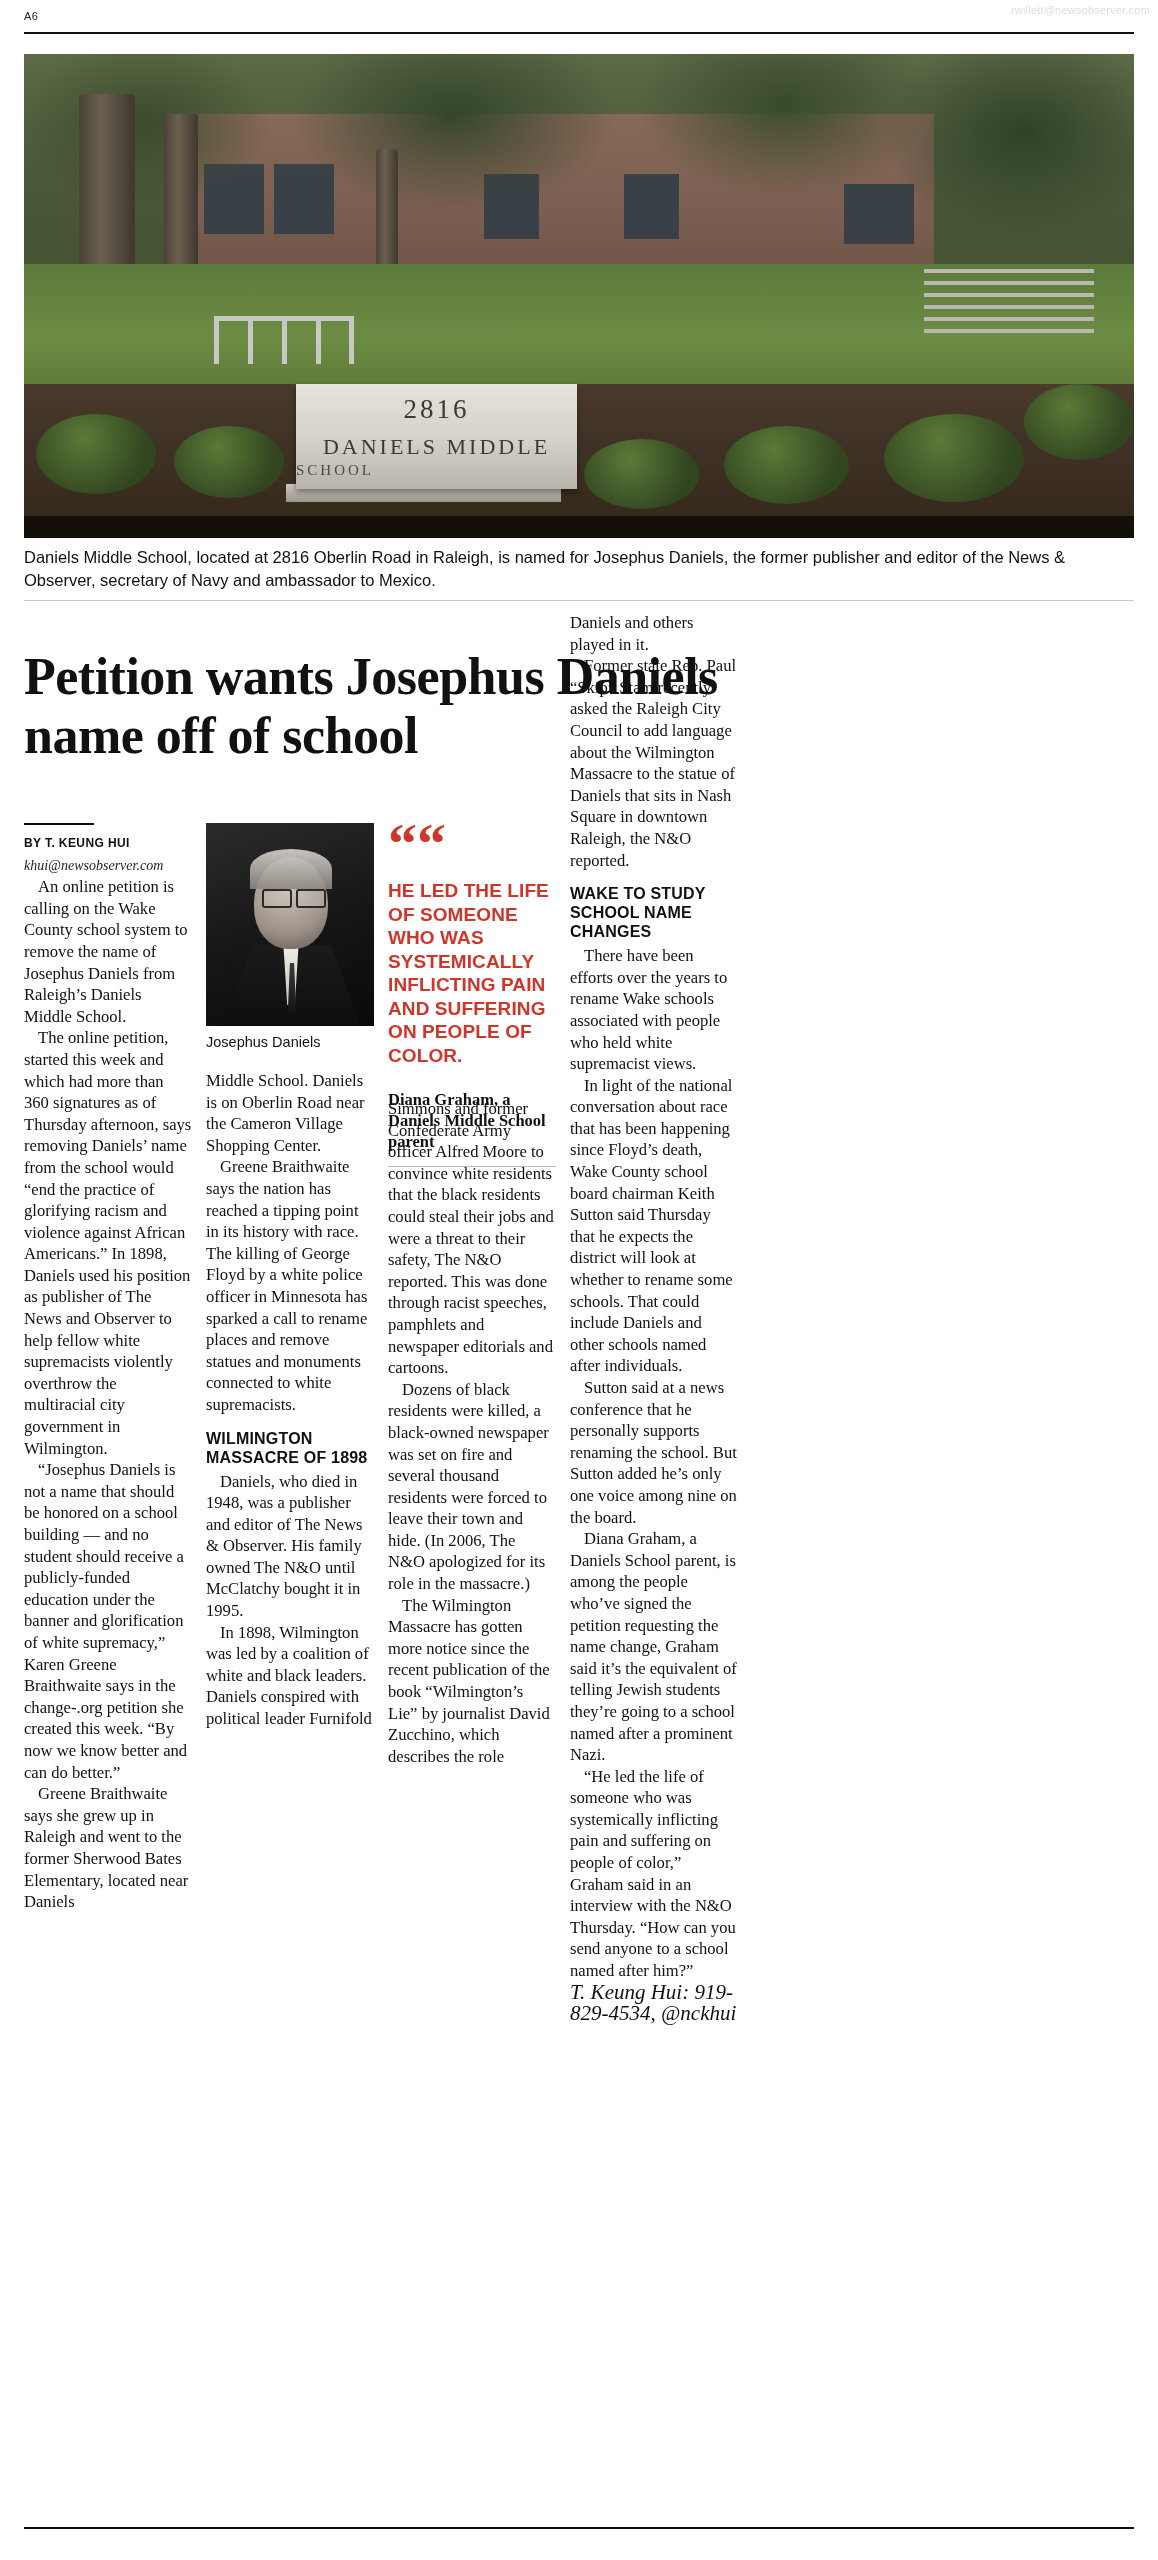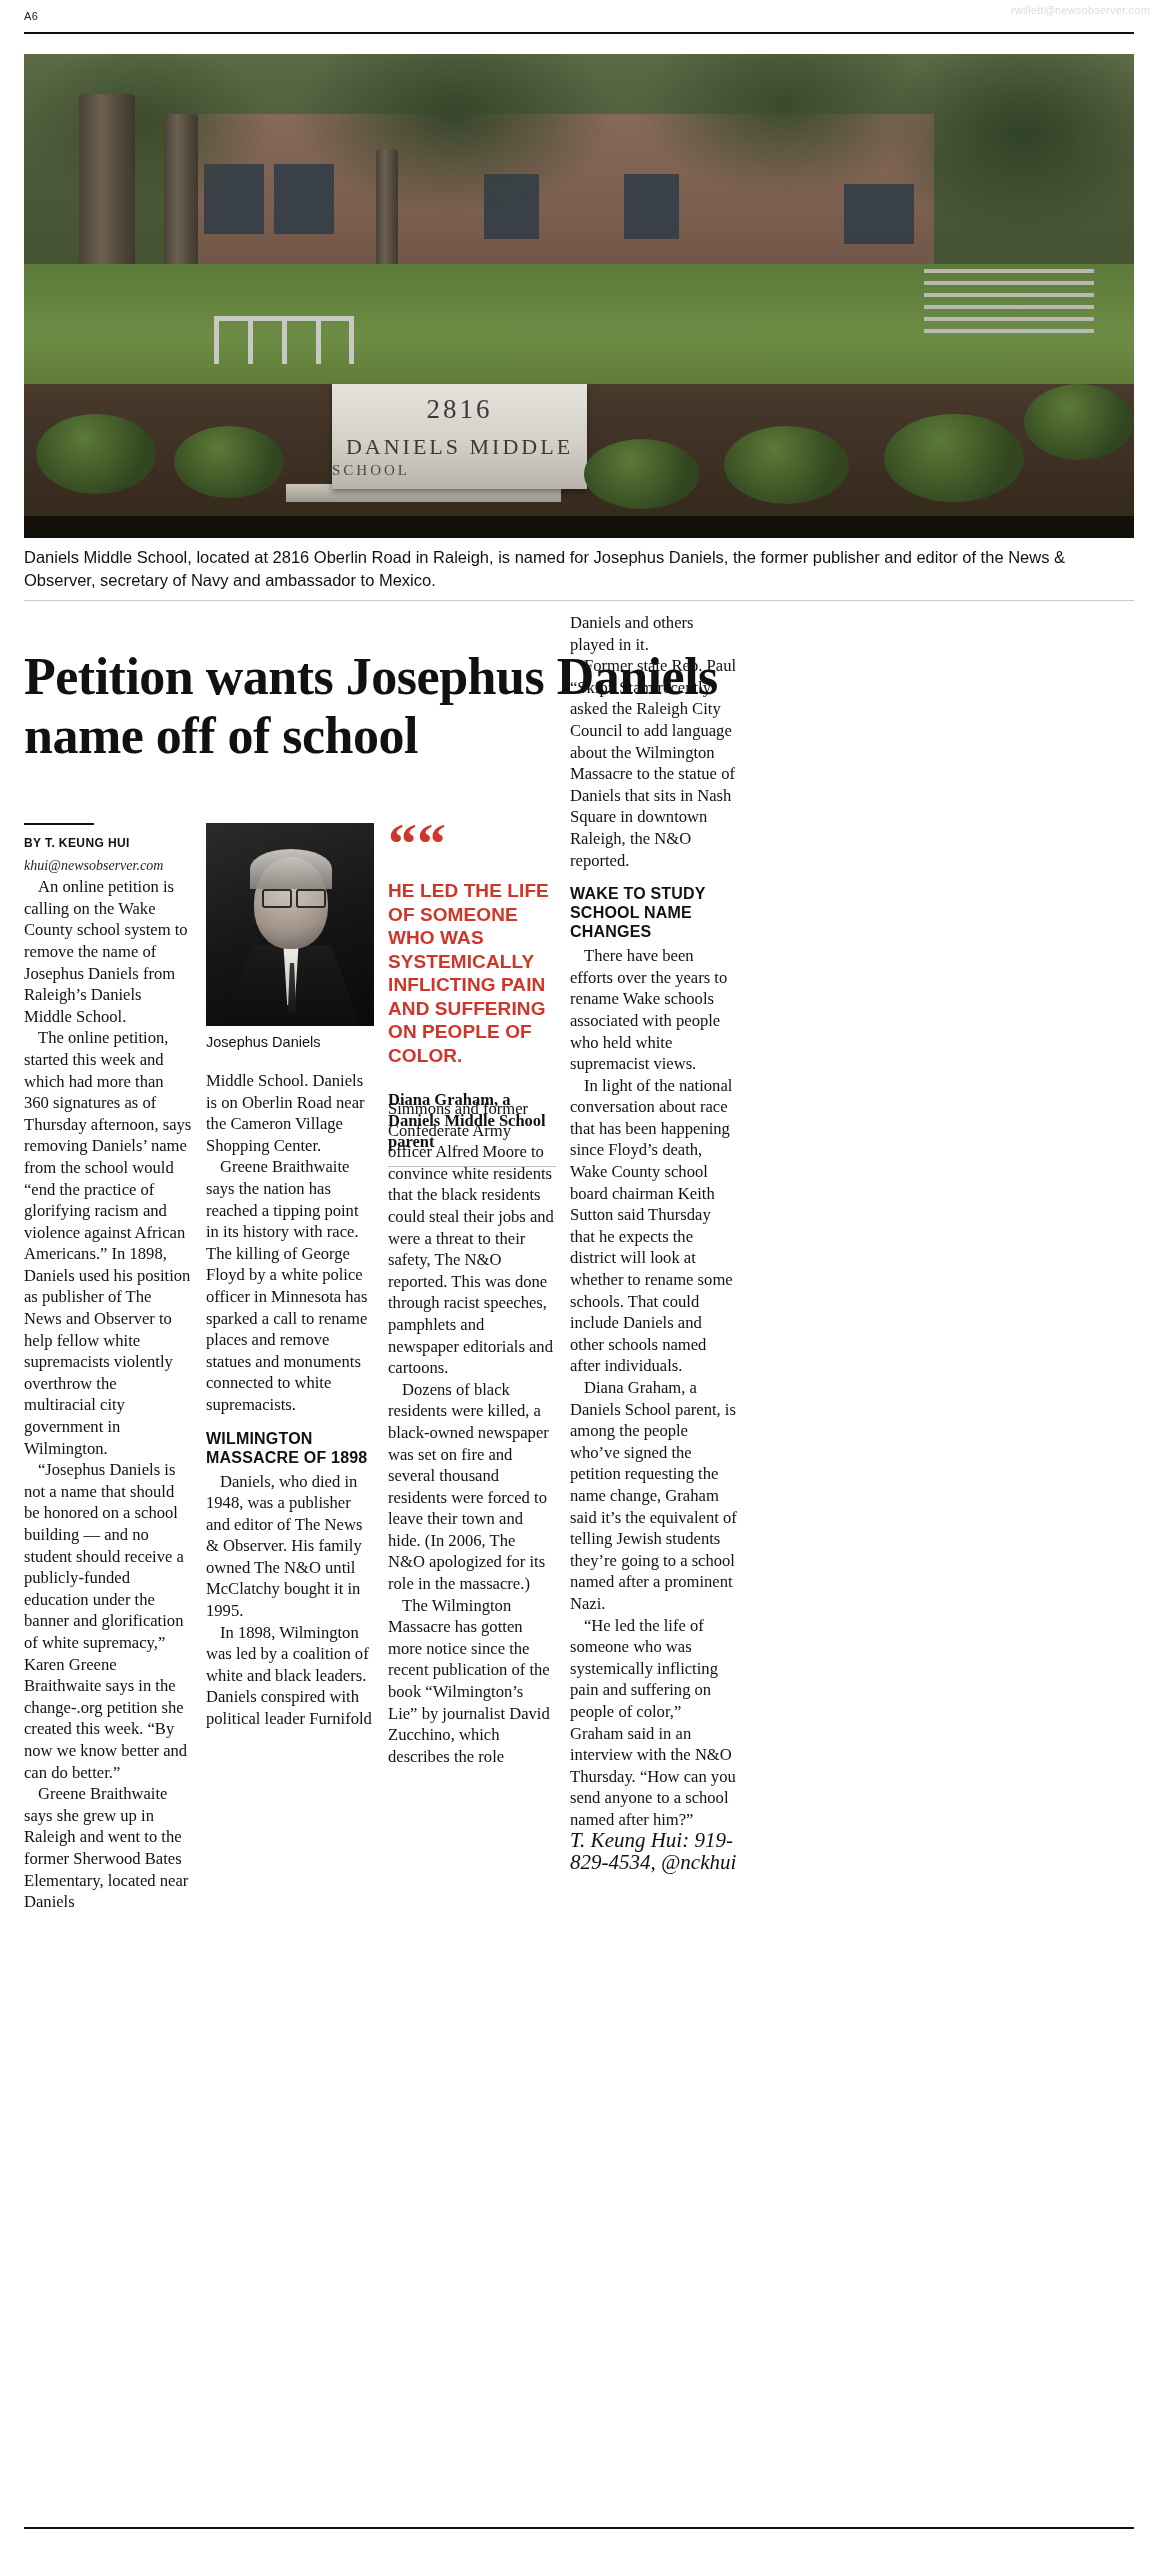--- a/index.html
+++ b/index.html
@@ -95,24 +95,23 @@
   }
   .ph-mulch {
     position:absolute; left:0; top:330px; width:1110px; height:154px;
     background: linear-gradient(180deg,#4a3a2c 0%, #3f3126 40%, #332818 100%);
   }
   .ph-bush {
     position:absolute; border-radius:50%;
     background: radial-gradient(circle at 40% 30%, #5c7a38, #31451f 70%);
   }
   .ph-sign {
-    position:absolute; left:272px; top:330px; width:255px; height:105px;
+    position:absolute; left:272px; top:330px; width:281px; height:105px;
     background: linear-gradient(180deg,#e6e3dc 0%, #d3d0c8 55%, #b8b4ab 100%);
     box-shadow: 0 3px 6px rgba(0,0,0,.4);
-    margin-left: 36px;
   }
   .ph-sign-base {
     position:absolute; left:262px; top:430px; width:275px; height:18px;
     background: linear-gradient(180deg,#c9c5bb,#9d998f);
   }
   .ph-sign .num {
     position:absolute; left:0; right:0; top:10px;
     text-align:center;
     font-family:"Liberation Serif", serif;
     font-size: 27px; letter-spacing: 3px; color:#3a3a38;
@@ -448,19 +447,20 @@
     <p>Dozens of black residents were killed, a black-owned newspaper was set on fire and several thousand residents were forced to leave their town and hide. (In 2006, The N&amp;O apologized for its role in the massacre.)</p>
     <p>The Wilmington Massacre has gotten more notice since the recent publication of the book “Wilmington’s Lie” by journalist David Zucchino, which describes the role</p>
   </div>
 
   <div class="col" id="col4">
     <p class="noindent">Daniels and others played in it.</p>
     <p>Former state Rep. Paul “Skip” Stam recently asked the Raleigh City Council to add language about the Wilmington Massacre to the statue of Daniels that sits in Nash Square in downtown Raleigh, the N&amp;O reported.</p>
     <div class="subhead">WAKE TO STUDY SCHOOL NAME CHANGES</div>
     <p>There have been efforts over the years to rename Wake schools associated with people who held white supremacist views.</p>
     <p>In light of the national conversation about race that has been happening since Floyd’s death, Wake County school board chairman Keith Sutton said Thursday that he expects the district will look at whether to rename some schools. That could include Daniels and other schools named after individuals.</p>
+    <p>Sutton said at a news conference that he personally supports renaming the school. But Sutton added he’s only one voice among nine on the board.</p>
     <p>Diana Graham, a Daniels School parent, is among the people who’ve signed the petition requesting the name change, Graham said it’s the equivalent of telling Jewish students they’re going to a school named after a prominent Nazi.</p>
     <p>“He led the life of someone who was systemically inflicting pain and suffering on people of color,” Graham said in an interview with the N&amp;O Thursday. “How can you send anyone to a school named after him?”</p>
     <p class="signoff noindent">T. Keung Hui: 919-829-4534, @nckhui</p>
   </div>
 
   <div class="rule-bottom"></div>
 </div>
 
 </body></html>

